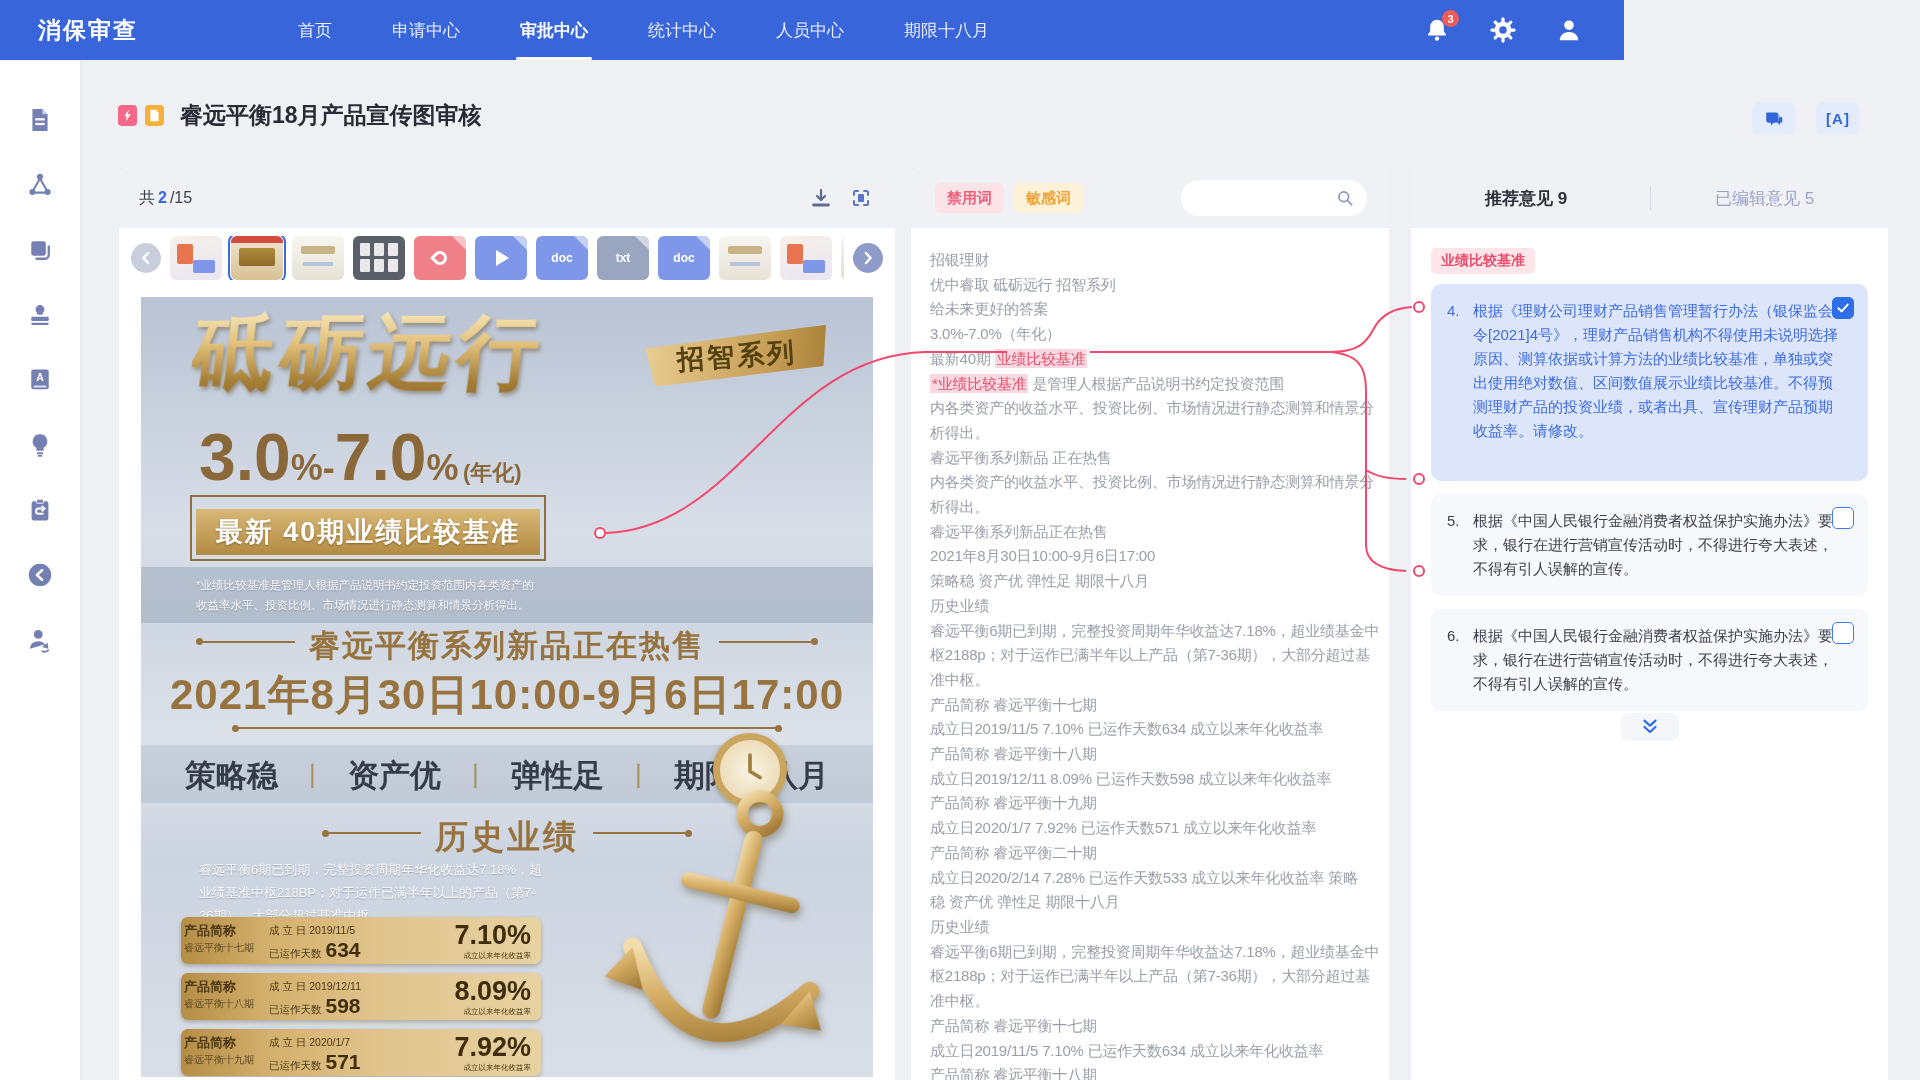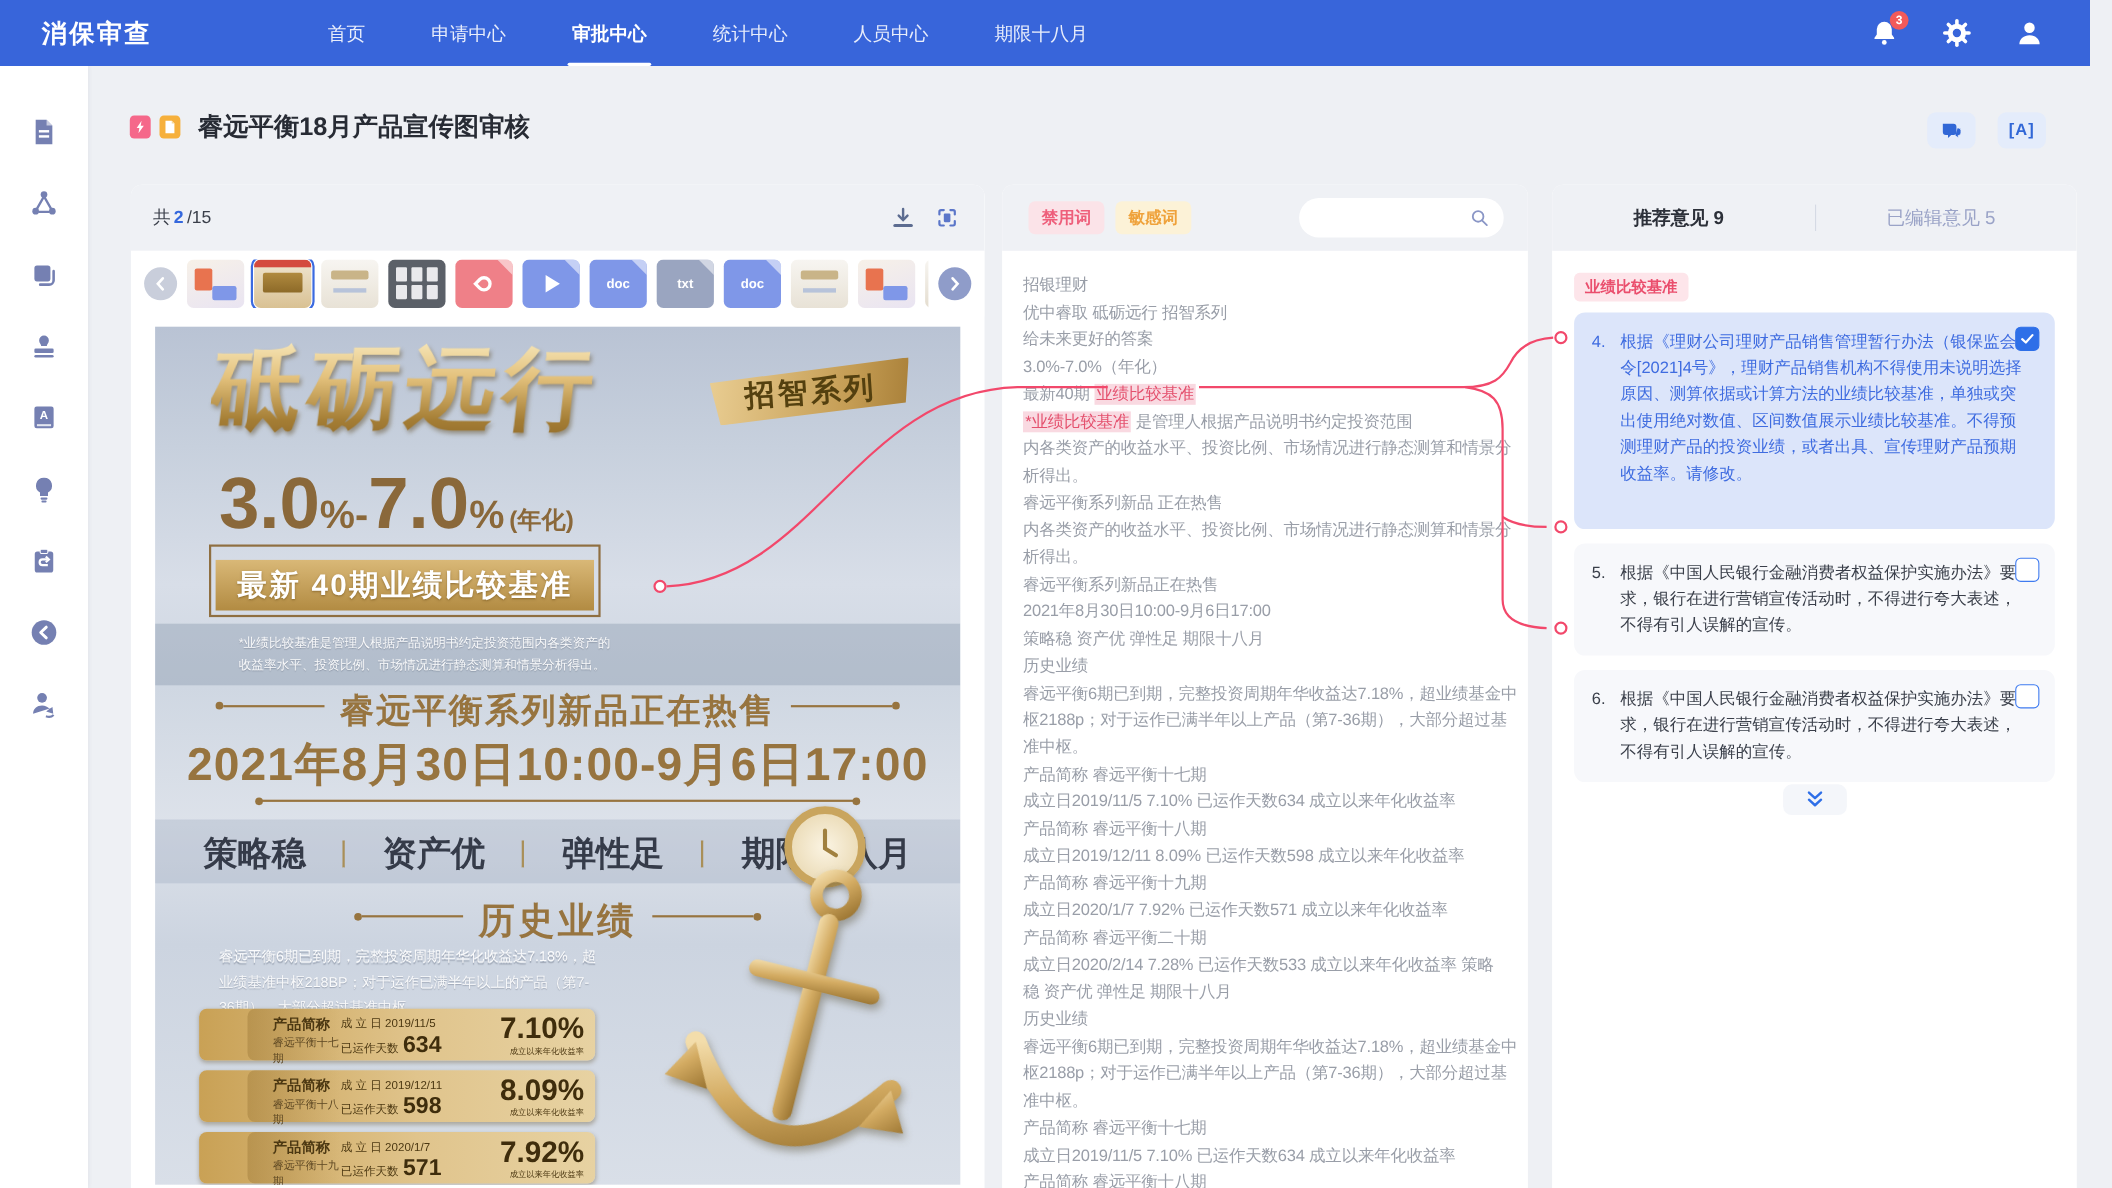--- a/index.html
+++ b/index.html
@@ -1,20 +1,20 @@
 <!DOCTYPE html>
 <html><head>
 <meta charset="utf-8">
 <style>
   * { margin:0; padding:0; box-sizing:border-box; }
   html,body { width:1920px; height:1080px; overflow:hidden;
     font-family:"Liberation Sans","DejaVu Sans",sans-serif; background:#eef0f4; }
 
   
-  .navbar { position:absolute; left:0; top:0; width:1900px; height:60px; background:#3865da;
+  .navbar { position:absolute; left:0; top:0; width:1624px; height:60px; background:#3865da;
     display:flex; align-items:center; z-index:40; }
   .brand { color:#fff; font-size:23px; font-weight:bold; margin-left:38px; letter-spacing:2px; }
   .nav-items { display:flex; margin-left:130px; height:100%; }
   .nav-item { color:#e8edfb; font-size:17px; padding:0 30px; display:flex; align-items:center;
     position:relative; cursor:pointer; height:100%; }
   .nav-item.active { color:#fff; font-weight:bold; }
   .nav-item.active::after { content:""; position:absolute; left:26px; right:26px; bottom:0;
     height:3px; background:#fff; border-radius:2px; }
   .nav-right { margin-left:auto; margin-right:42px; display:flex; align-items:center; gap:40px; }
   .nav-ic { width:26px; height:26px; position:relative; cursor:pointer; }
@@ -121,21 +121,21 @@
     white-space:nowrap; }
   .po-rate .big { font-size:66px; }
   .po-rate .mid { font-size:36px; }
   .po-rate .small { font-size:22px; font-weight:bold; }
   .po-box { position:absolute; left:49px; top:198px; width:356px; height:66px;
     border:2px solid #8f6f41; display:flex; align-items:flex-end; justify-content:center; }
   .po-bar { width:344px; height:46px; margin-bottom:4px;
     background:linear-gradient(180deg,#d9b877,#b28b42); display:flex; align-items:center;
     justify-content:center; color:#fff; font-size:27px; font-weight:bold; letter-spacing:2px;
     text-shadow:0 1px 2px rgba(90,60,10,.5);text-align:right; }
-  .po-footnote { position:absolute; left:76px; top:278px; width:345px; font-size:11.5px;
+  .po-footnote { position:absolute; left:55px; top:278px; width:345px; font-size:11.5px;
     line-height:1.75; color:rgba(255,255,255,.93); text-shadow:0 1px 1px rgba(80,90,110,.4); }
   .po-sec { position:absolute; width:100%; text-align:center; color:#97743f; font-weight:bold; }
   .po-sale-title { top:328px; font-size:31px; letter-spacing:2px; }
   .po-sale-time { top:370px; font-size:42px; letter-spacing:1px; }
   .po-line { position:absolute; left:96px; top:430px; width:540px; height:2px; background:#97743f; }
   .po-line::before,.po-line::after { content:""; position:absolute; top:-2.5px; width:7px; height:7px;
     border-radius:50%; background:#97743f; }
   .po-line::before{ left:-5px; } .po-line::after{ right:-5px; }
   .deco { display:inline-block; vertical-align:middle; width:92px; height:2px; background:#97743f;
     margin:0 14px; position:relative; top:-6px; }
@@ -147,22 +147,22 @@
     align-items:center; gap:22px; font-size:31px; font-weight:bold; color:#353b49; }
   .po-features .sep { color:#a98f58; font-weight:normal; font-size:26px; }
   .po-history-title { top:518px; font-size:33px; letter-spacing:3px; }
   .po-history-note { position:absolute; left:58px; top:562px; width:348px; font-size:13px;
     line-height:1.75; color:rgba(255,255,255,.93); text-shadow:0 1px 1px rgba(80,90,110,.4); }
   .po-cards { position:absolute; left:40px; top:620px; width:360px; display:flex;
     flex-direction:column; gap:9px; }
   .po-card { height:47px; border-radius:7px; display:flex; align-items:center;
     background:linear-gradient(90deg,#c9a155,#e0c48c 55%,#e7d2a2);
     box-shadow:0 2px 4px rgba(90,70,30,.35); padding:0 10px 0 0; }
-  .pc-left { width:88px; height:100%; border-radius:7px 0 0 7px; padding:5px 0 0 23px;
-    background:linear-gradient(90deg,rgba(120,85,25,.25),rgba(120,85,25,0));margin-left:44px; }
+  .pc-left { width:88px; height:100%; border-radius:7px 0 0 7px; padding:5px 0 0 3px;
+    background:linear-gradient(90deg,rgba(120,85,25,.25),rgba(120,85,25,0)); }
   .pc-label { font-size:13px; font-weight:bold; color:#4c3812; }
   .pc-name { font-size:10px; color:#5d4722; margin-top:1px; }
   .pc-mid { width:152px; padding-top:4px; }
   .pc-row1 { font-size:10.5px; color:#4c3812; }
   .pc-row2 { font-size:10.5px; color:#4c3812; display:flex; align-items:baseline; gap:4px; }
   .pc-days { font-size:21px; font-weight:900; color:#3f2d0c; }
   .pc-right { margin-left:auto; text-align:right; padding-top:2px; }
   .pc-rate { font-size:27px; font-weight:900; color:#3f2d0c; line-height:1; }
   .pc-rate-label { font-size:7.5px; color:#4c3812; margin-top:2px; }
   .po-anchor { position:absolute; right:-20px; bottom:-30px; width:330px; height:330px;

